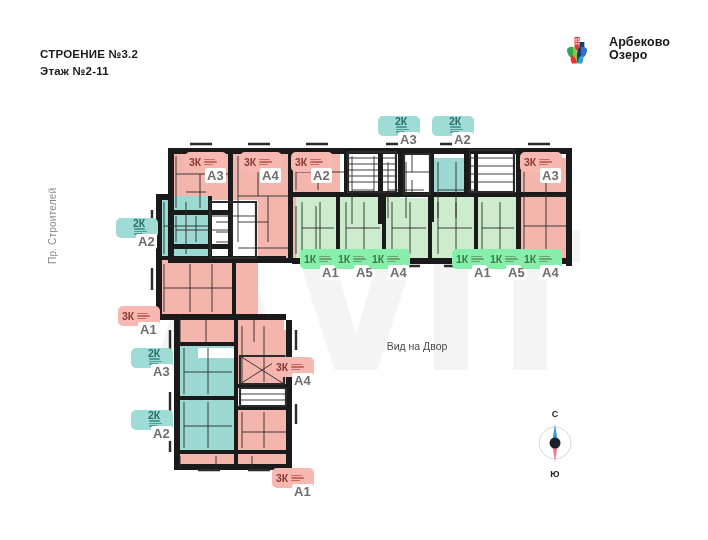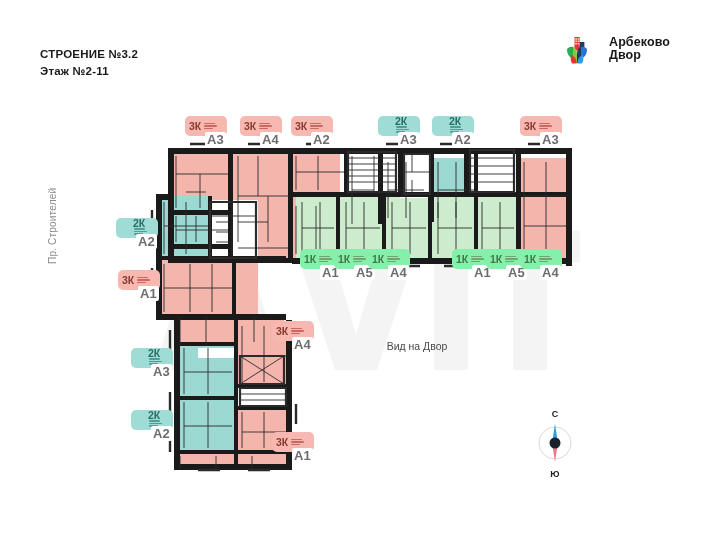--- a/index.html
+++ b/index.html
@@ -86,21 +86,21 @@
   }
   .badge .meta i:nth-child(1){width:11px;}
   .badge .meta i:nth-child(2){width:13px;}
   .badge .meta i:nth-child(3){width:9px;}
   .badge .code{
     position:absolute;right:1px;bottom:-11px;
     font-size:13px;font-weight:bold;color:#6d6d6d;
     background:#fff;padding:0 2px;border-radius:2px;
     letter-spacing:.2px;
   }
-  .badge.pink{background:#f6b8b0;color:#8a3a32;}
+  .badge.pink{background:#f6b8b0;color:#8a3a32;margin-top:36px;}
   .badge.pink .meta i{background:#c96a60;}
   .badge.teal{background:#9fdcd5;color:#2a6d68;flex-direction:column;}
   .badge.teal .meta i{background:#4f9e97;}
   .badge.green{background:#86efac;color:#3f7a45;}
   .badge.green .meta i{background:#6aa86f;}
 
   
   .badge::after{
     content:"";position:absolute;right:0;bottom:-5px;
     width:0;height:0;
@@ -141,21 +141,21 @@
         <path d="M2 13 C2 13 4.5 9.5 8 11 L8 22 C5 22 2 19 2 13 Z" fill="#34a853"></path>
         <path d="M22 13 C22 13 19.5 9.5 16 11 L16 22 C19 22 22 19 22 13 Z" fill="#2f6fd0"></path>
         <path d="M8 10.5 C10.5 11.5 12 14.5 12 18 L12 27 L8 27 Z" fill="#8bc34a"></path>
         <path d="M16 10.5 C13.5 11.5 12 14.5 12 18 L12 27 L16 27 Z" fill="#1f3a63"></path>
         <path d="M6.5 19 C9 20 11 22.5 11.6 26 L11.6 27.5 L7 27.5 C5 24 5.5 21 6.5 19 Z" fill="#e8352e"></path>
         <path d="M17.5 19 C15 20 13 22.5 12.4 26 L12.4 27.5 L17 27.5 C19 24 18.5 21 17.5 19 Z" fill="#2f9ee0"></path>
       </svg>
     </span>
     <span class="logo-text">
       <span>Арбеково</span><br>
-      <span>Двор</span>
+      <span>Озеро</span>
     </span>
   </div>
 
   <svg class="planvec" width="708" height="540" viewBox="0 0 708 540">
     <defs>
       <style>
         .w  { fill:#1a1a1a; }
         .pk { fill:#f4b5ad; }
         .tl { fill:#9bd9d2; }
         .gr { fill:#cdeccd; }

